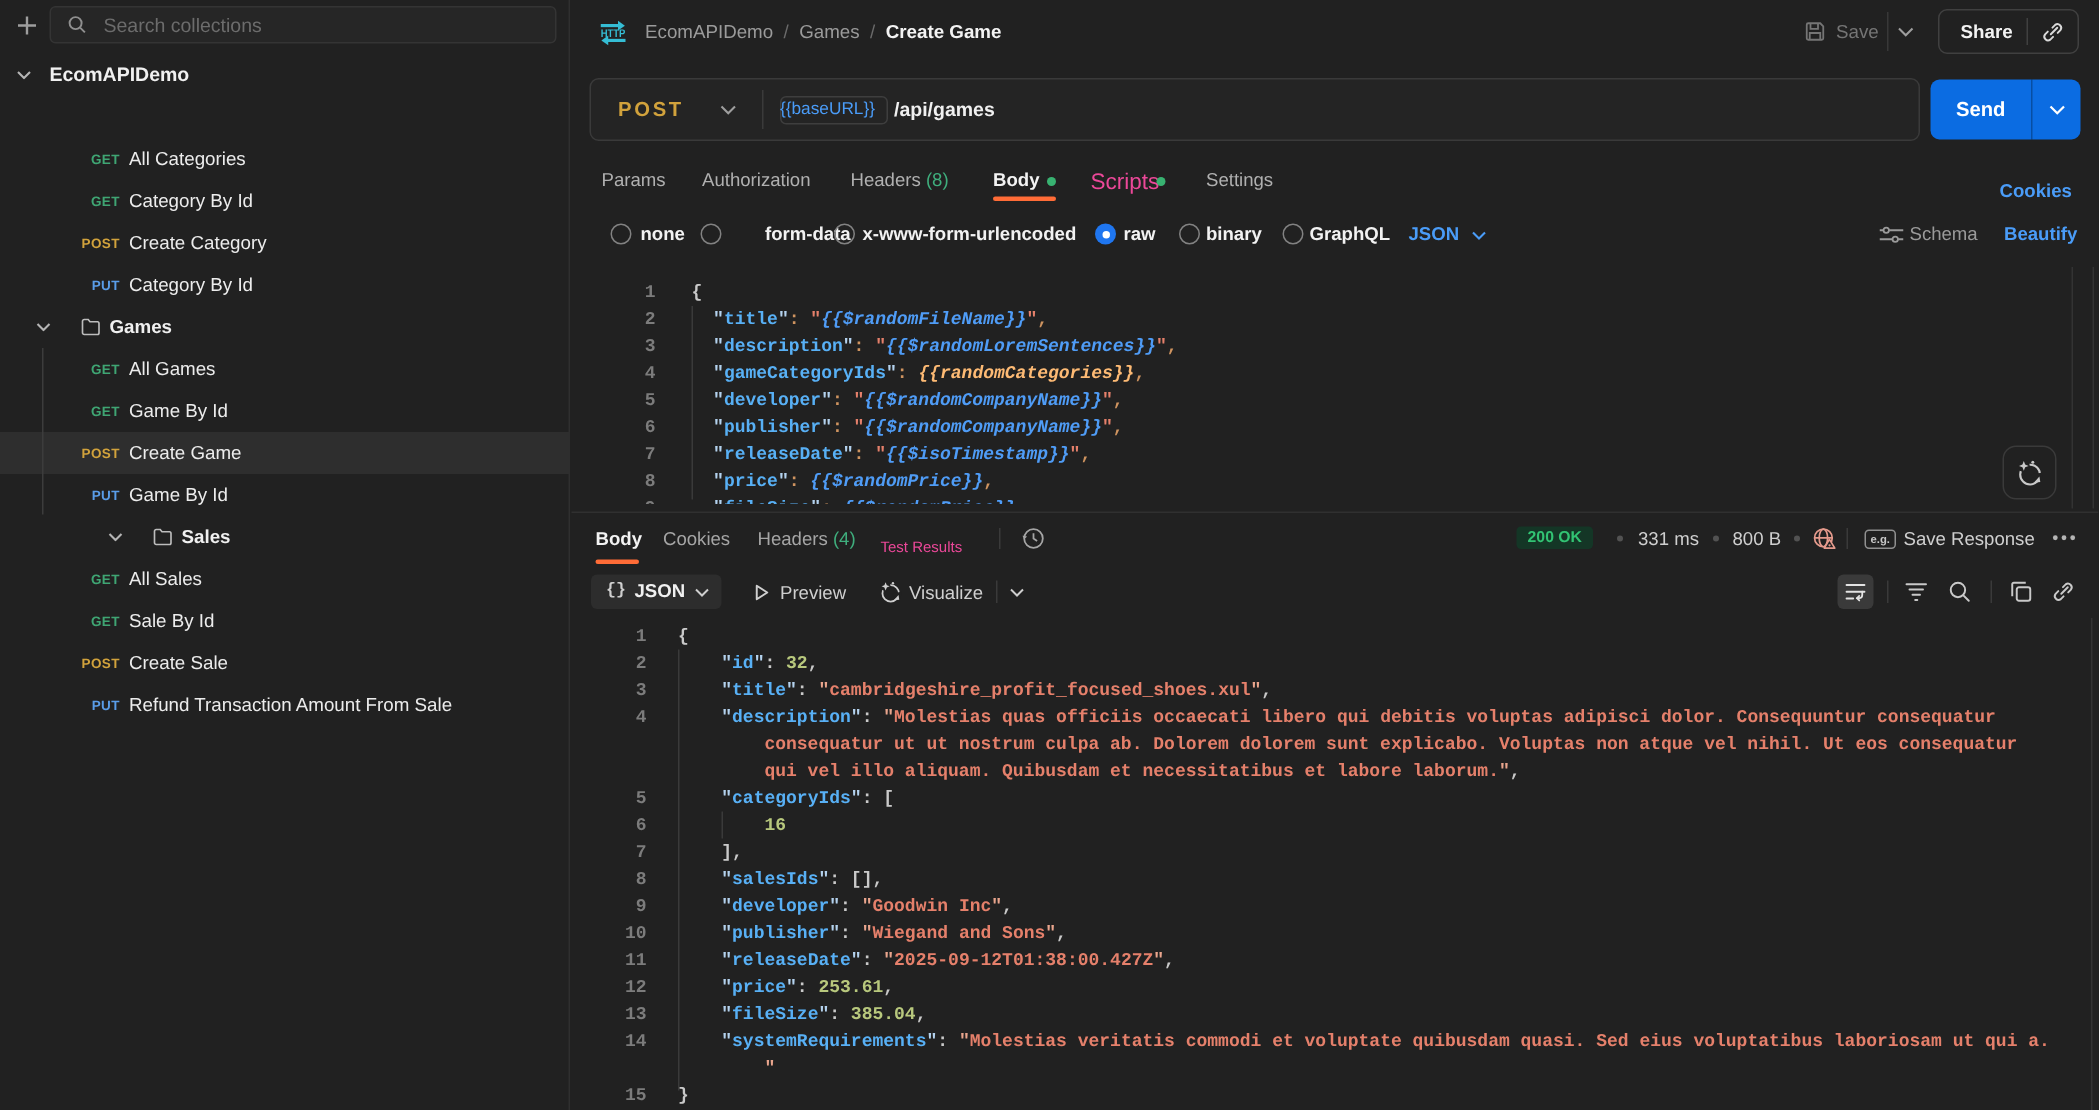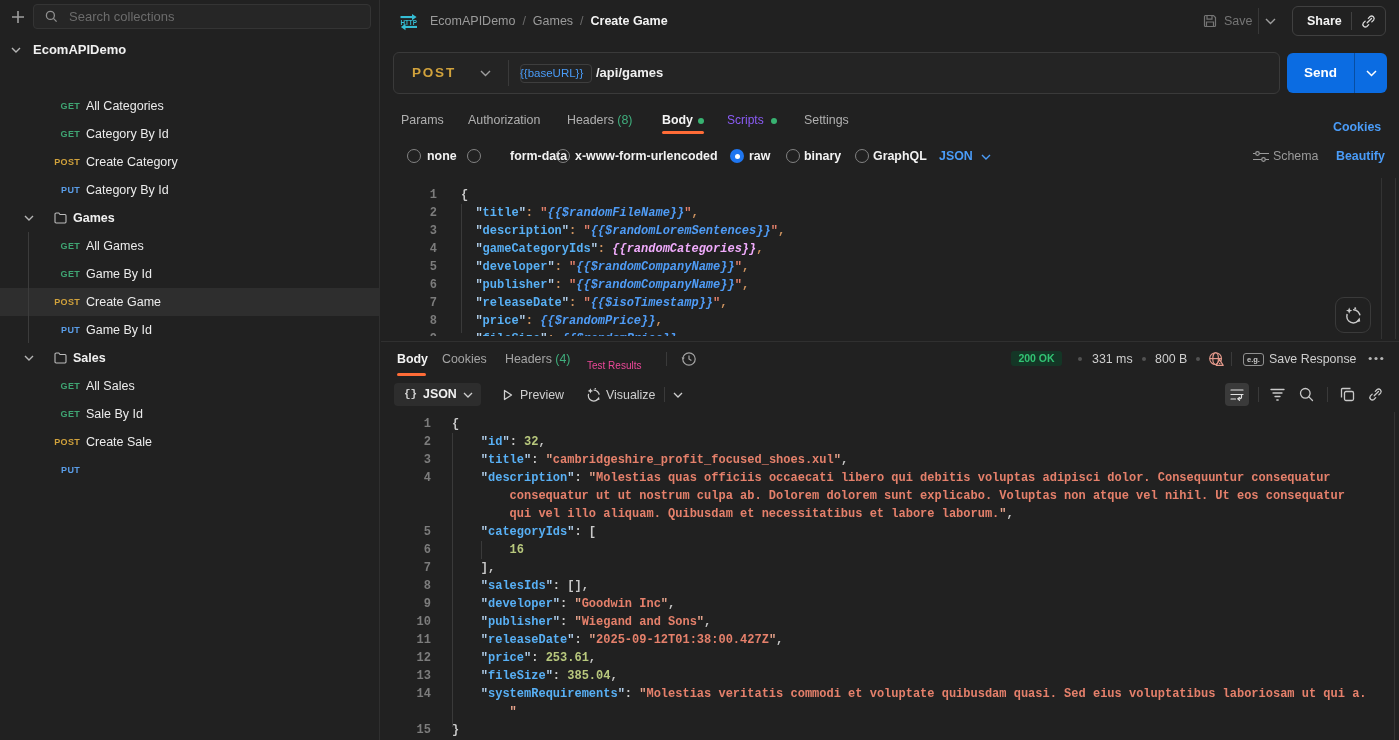--- a/index.html
+++ b/index.html
@@ -12,21 +12,21 @@
 .srow { position:absolute; left:0; width:380px; height:28px; line-height:28px; }
 .srow .meth { position:absolute; left:0; top:0; width:80px; text-align:right; font-size:9px; font-weight:700; letter-spacing:.3px; line-height:28px; }
 .srow .lbl { position:absolute; left:86px; top:0; font-size:12.5px; color:#ececec; line-height:28px; white-space:nowrap; }
 .mget{color:#3fa573}.mpost{color:#d1a23c}.mput{color:#5a9de8}
 .frow .flbl { position:absolute; left:73px; top:0; font-size:12.5px; font-weight:700; color:#f0f0f0; line-height:28px; }
 
 .code { font-family:"Liberation Mono",monospace; font-size:12px; font-weight:700; white-space:pre; }
 .cl { position:absolute; height:18px; line-height:18px; }
 .ln { position:absolute; text-align:right; color:#7c7c7c; }
 .k{color:#58b0f5} .q{color:#b4d2ee} .p{color:#c9c9c9} .o{color:#cf9460}
-.vb{color:#4f9cf6; font-style:italic} .vr{color:#f0abfc; font-style:italic}
+.vb{color:#4f9cf6; font-style:italic} .vr{color:#fdba74; font-style:italic}
 .s{color:#e5806b} .sq{color:#e9a58d} .n{color:#b8c87d}
 .radio { width:14px; height:14px; border-radius:50%; border:1.5px solid #828282; }
 .radio-sel { width:14px; height:14px; border-radius:50%; background:#1f76f0; }
 .radio-sel::after { content:""; position:absolute; left:4.5px; top:4.5px; width:5px; height:5px; border-radius:50%; background:#fff; }
 .rlbl { top:149px; font-size:12.4px; font-weight:700; color:#f2f2f2; }
 </style>
 </head>
 <body>
 <div id="sidebar">
 
@@ -88,21 +88,21 @@
     </div>
   <div class="srow" style="top:288px;">
       <div class="meth mpost">POST</div>
       <div class="lbl">Create Game</div>
     </div>
   <div class="srow" style="top:316px;">
       <div class="meth mput">PUT</div>
       <div class="lbl">Game By Id</div>
     </div>
 
-  <div class="srow frow" style="top:344px;">
+  <div class="srow frow" style="top:344px;margin-left:48px;">
     <svg class="abs" style="left:24px;top:11px" width="10" height="6" viewBox="0 0 10 6">
         <path d="M1 1l4 4 4-4" fill="none" stroke="#b5b5b5" stroke-width="1.4"></path>
       </svg>
     <svg class="abs" style="left:54px;top:8px" width="13" height="12" viewBox="0 0 13 12">
         <path d="M1 2.2c0-.7.5-1.2 1.2-1.2h2.6l1.2 1.5h5c.7 0 1 .5 1 1.2v6.1c0 .7-.3 1.2-1 1.2H2.2c-.7 0-1.2-.5-1.2-1.2z" fill="none" stroke="#bdbdbd" stroke-width="1.1"></path>
       </svg>
     <div class="flbl">Sales</div>
   </div>
   <div class="srow" style="top:372px;">
       <div class="meth mget">GET</div>
@@ -111,20 +111,21 @@
   <div class="srow" style="top:400px;">
       <div class="meth mget">GET</div>
       <div class="lbl">Sale By Id</div>
     </div>
   <div class="srow" style="top:428px;">
       <div class="meth mpost">POST</div>
       <div class="lbl">Create Sale</div>
     </div>
   <div class="srow" style="top:456px;">
       <div class="meth mput">PUT</div>
+      <div class="lbl">Refund Transaction Amount From Sale</div>
     </div>
 </div>
 <div id="main">
 
   <svg class="abs" style="left:399px;top:12px" width="20" height="20" viewBox="0 0 20 20">
     <g fill="#35bdd4">
         <rect x="1.5" y="4" width="12.5" height="2.1"></rect>
         <path d="M13 1.9l4.6 3.2-4.6 3.2z"></path>
     <rect x="5.5" y="13.9" width="12.5" height="2.1"></rect>
         <path d="M6.5 11.7L1.9 15l4.6 3.2z"></path>
@@ -169,21 +170,21 @@
   <svg class="abs" style="left:1366px;top:70px" width="11" height="7" viewBox="0 0 11 7">
       <path d="M1 1l4.5 4.5L10 1" fill="none" stroke="#fff" stroke-width="1.5"></path>
     </svg>
 
   <div class="abs" style="left:401px;top:113px;font-size:12.4px;color:#b0b0b0;">Params</div>
   <div class="abs" style="left:468px;top:113px;font-size:12.4px;color:#b0b0b0;">Authorization</div>
   <div class="abs" style="left:567px;top:113px;font-size:12.4px;color:#b0b0b0;">Headers <span style="color:#3fae7d">(8)</span></div>
   <div class="abs" style="left:662px;top:113px;font-size:12.4px;font-weight:700;color:#f3f3f3;">Body</div>
   <div class="abs" style="left:698px;top:118px;width:6px;height:6px;border-radius:50%;background:#38b271;"></div>
   <div class="abs" style="left:662px;top:131px;width:42px;height:2.5px;background:#ff6c37;border-radius:2px;"></div>
-  <div class="abs" style="left:727px;top:113px;font-size:12px;color:#8b5cf6;">Scripts</div>
+  <div class="abs" style="left:727px;top:113px;font-size:15px;color:#ec4899;">Scripts</div>
   <div class="abs" style="left:771px;top:118px;width:6px;height:6px;border-radius:50%;background:#38b271;"></div>
   <div class="abs" style="left:804px;top:113px;font-size:12.4px;color:#b0b0b0;">Settings</div>
   <div class="abs" style="left:1333px;top:120px;font-size:12.4px;font-weight:700;color:#4a9cf8;">Cookies</div>
 
   <div class="abs radio" style="left:407px;top:149px;"></div>
   <div class="abs rlbl" style="left:427px;">none</div>
   <div class="abs radio" style="left:467px;top:149px;"></div>
   <div class="abs rlbl" style="left:510px;">form-data</div>
   <div class="abs radio" style="left:556px;top:149px;"></div>
   <div class="abs rlbl" style="left:575px;">x-www-form-urlencoded</div>

